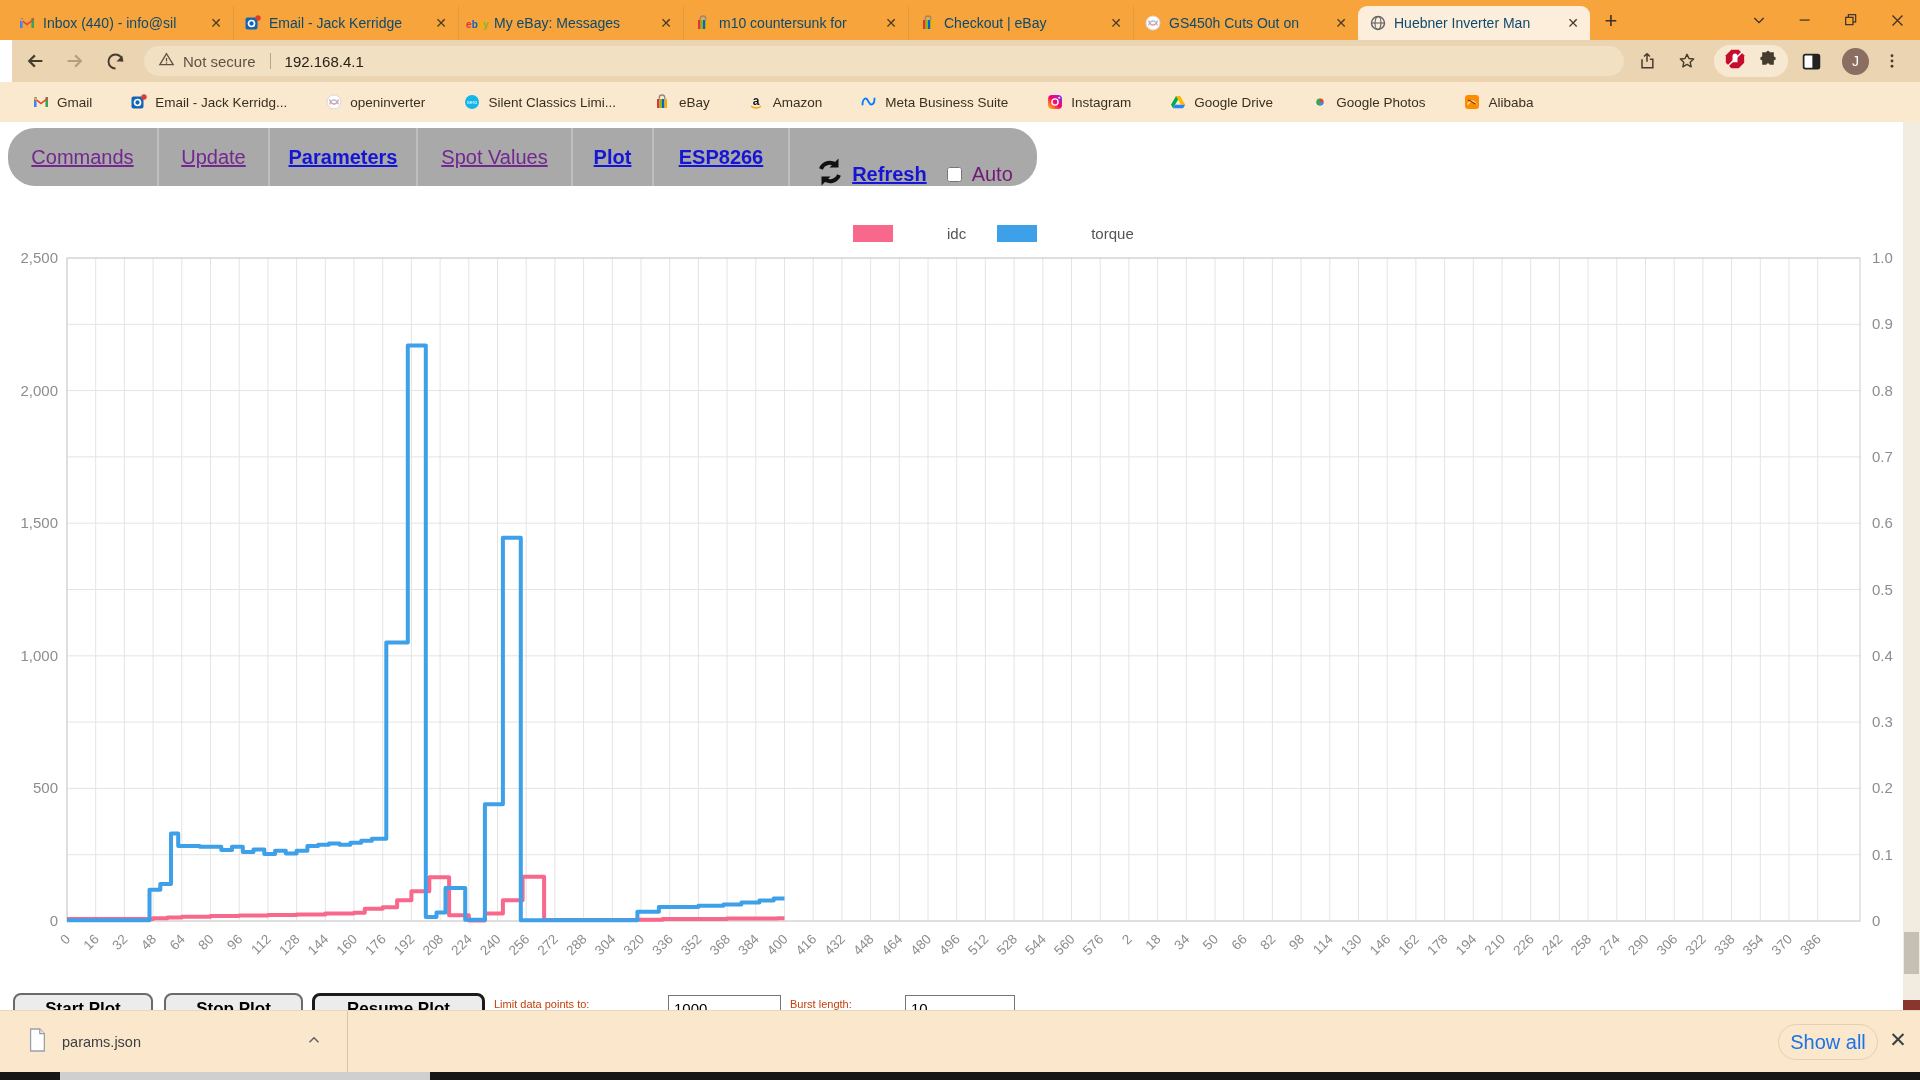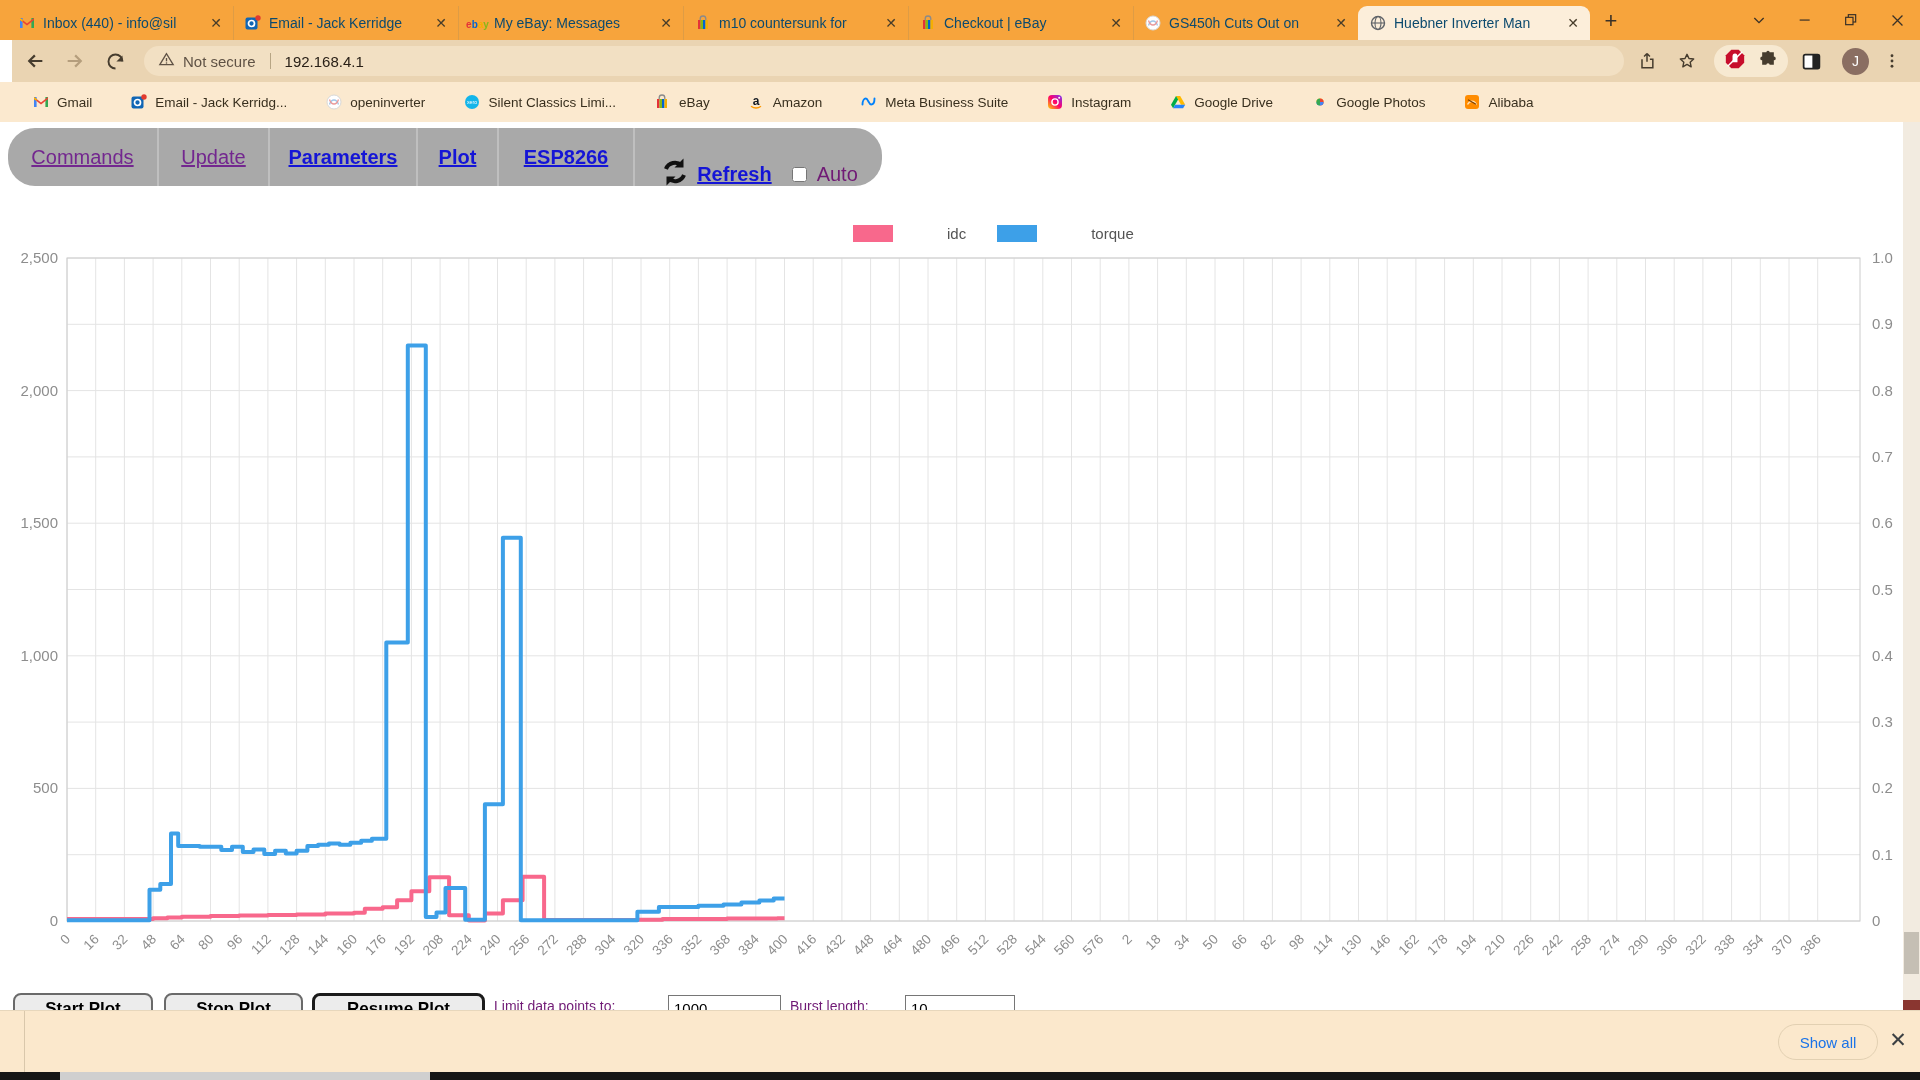--- a/index.html
+++ b/index.html
@@ -48,30 +48,30 @@
 
   #legend { position:absolute; left:853px; top:103px; display:flex; align-items:center; gap:9px; }
   .swatch { width:40px; height:17px; display:inline-block; }
   .leg-lbl { font-size:15px; color:#545454; margin-right:22px;margin-left:45px; }
 
   #plot-wrap { position:absolute; left:0; top:98px; width:1920px; height:790px; }
 
   #controls { position:absolute; left:0; top:871px; width:1920px; height:40px; }
   .pbtn { position:absolute; top:0; height:32px; background:#ECECEC; border:2px solid #6a6a6a; border-radius:8px; font-size:17px; font-weight:bold; color:#000; font-family:"Liberation Sans",sans-serif; }
   .pbtn.default { border:3px solid #1b1b1b; }
-  .ctl-lbl { position:absolute; top:5px; font-size:14px; color:#701a75; }
+  .ctl-lbl { position:absolute; top:5px; font-size:11px; color:#c2410c; }
   .ctl-in { position:absolute; top:2px; height:26px; border:1px solid #767676; font-size:15px; padding-left:5px; color:#000; background:#fff; font-family:"Liberation Sans",sans-serif; }
 
   
   #shelf { position:absolute; left:0; top:1010px; width:1920px; height:62px; background:#FBE8CC; border-top:1px solid #E7D7BC; z-index:6; display:flex; align-items:center; }
   #dl-item { display:flex; align-items:center; gap:14px; margin-left:26px; }
   #dl-name { font-size:14.5px; color:#3C4043; }
   #dl-chevron { margin-left:150px; }
   #shelf-div { width:1px; height:62px; background:#D9C7AB; margin-left:24px; }
-  #show-all { position:absolute; left:1778px; top:13px; width:100px; height:36px; border:1px solid #E2D0B2; border-radius:18px; background:transparent; color:#1A73E8; font-size:15px; font-family:"Liberation Sans",sans-serif; }
+  #show-all { position:absolute; left:1778px; top:13px; width:100px; height:36px; border:1px solid #E2D0B2; border-radius:18px; background:transparent; color:#1A73E8; font-size:20px; font-family:"Liberation Sans",sans-serif; }
   #shelf-close { position:absolute; left:1884px; top:17px; font-size:21px; color:#3C4043; width:28px; text-align:center; }
 
   #bottom-strip { position:absolute; left:0; top:1072px; width:1920px; height:8px; background:#161616; z-index:7; }
   #bottom-strip .seg { position:absolute; left:60px; top:0; width:370px; height:8px; background:#CFCFCF; }
 
   
   #scrollbar { position:absolute; right:0; top:122px; width:17px; height:888px; background:#F2EBE0; z-index:5; }
   #scroll-thumb { position:absolute; left:1px; top:810px; width:15px; height:42px; background:#C5BFB4; }
   #scroll-corner { position:absolute; left:0; bottom:0; width:17px; height:10px; background:#8A3630; }
 </style>
@@ -380,20 +380,23 @@
   <div id="menu">
 
     <div class="mcell" style="width: 151px;">
         <a class="visited">Commands</a>
       </div>
       <div class="mcell" style="width: 111px;">
         <a class="visited">Update</a>
       </div>
       <div class="mcell" style="width: 148px;">
         <a class="link">Parameters</a>
+      </div>
+      <div class="mcell" style="width: 155px;">
+        <a class="visited">Spot Values</a>
       </div>
       <div class="mcell" style="width: 81px;">
         <a class="link">Plot</a>
       </div>
       <div class="mcell" style="width: 136px;">
         <a class="link">ESP8266</a>
       </div>
       <div class="mcell" id="menu-last" style="width:247px">
       <span>
         <svg width="32" height="32" viewBox="0 0 32 32">
@@ -581,20 +584,34 @@
     <button class="pbtn" style="left:164px;width:139px">Stop Plot</button>
     <button class="pbtn default" style="left:312px;width:173px">Resume Plot</button>
     <span class="ctl-lbl" style="left:494px">Limit data points to:</span>
     <input class="ctl-in" style="left: 668px; width: 113px;" value="1000">
     <span class="ctl-lbl" style="left:790px">Burst length:</span>
     <input class="ctl-in" style="left: 905px; width: 110px;" value="10">
   </div>
 </div>
 
 <div id="shelf">
+  <div id="dl-item">
+    <span>
+      <svg width="22" height="24" viewBox="0 0 24 26">
+          <path d="M5 1h10l5 5v19H5z" fill="#fff" stroke="#9AA0A6" stroke-width="1.4"></path>
+          <path d="M15 1v5h5" fill="#E8EAED" stroke="#9AA0A6" stroke-width="1.4"></path>
+        </svg>
+    </span>
+    <span id="dl-name">params.json</span>
+    <span id="dl-chevron">
+      <svg width="18" height="18" viewBox="0 0 24 24">
+          <path d="M6 15l6-6 6 6" fill="none" stroke="#5F6368" stroke-width="2"></path>
+        </svg>
+    </span>
+  </div>
   <div id="shelf-div"></div>
   <button id="show-all">Show all</button>
   <div id="shelf-close">✕</div>
 </div>
 
 <div id="bottom-strip">
     <div class="seg"></div>
   </div>
 
 <div id="scrollbar">

